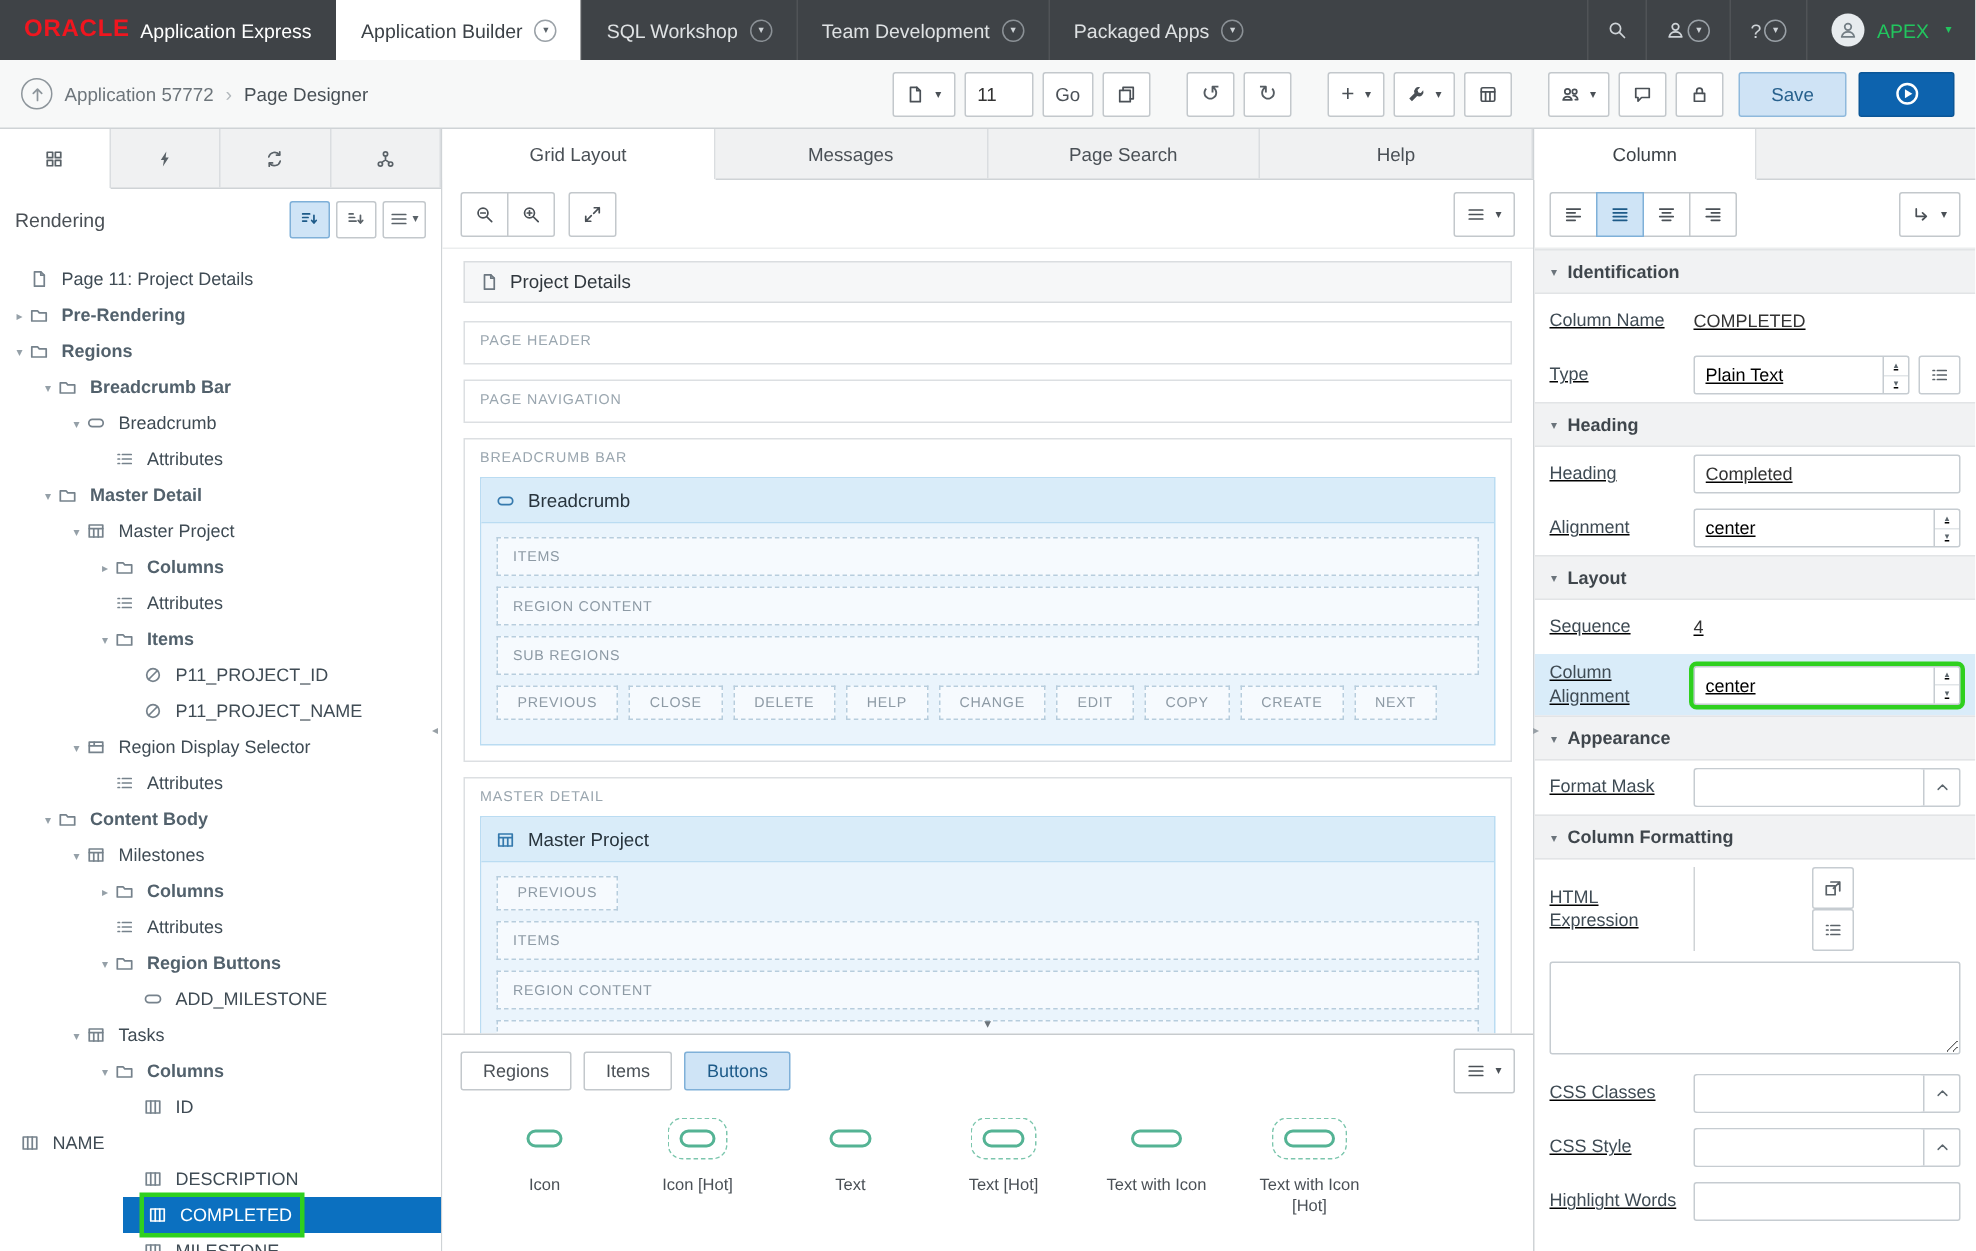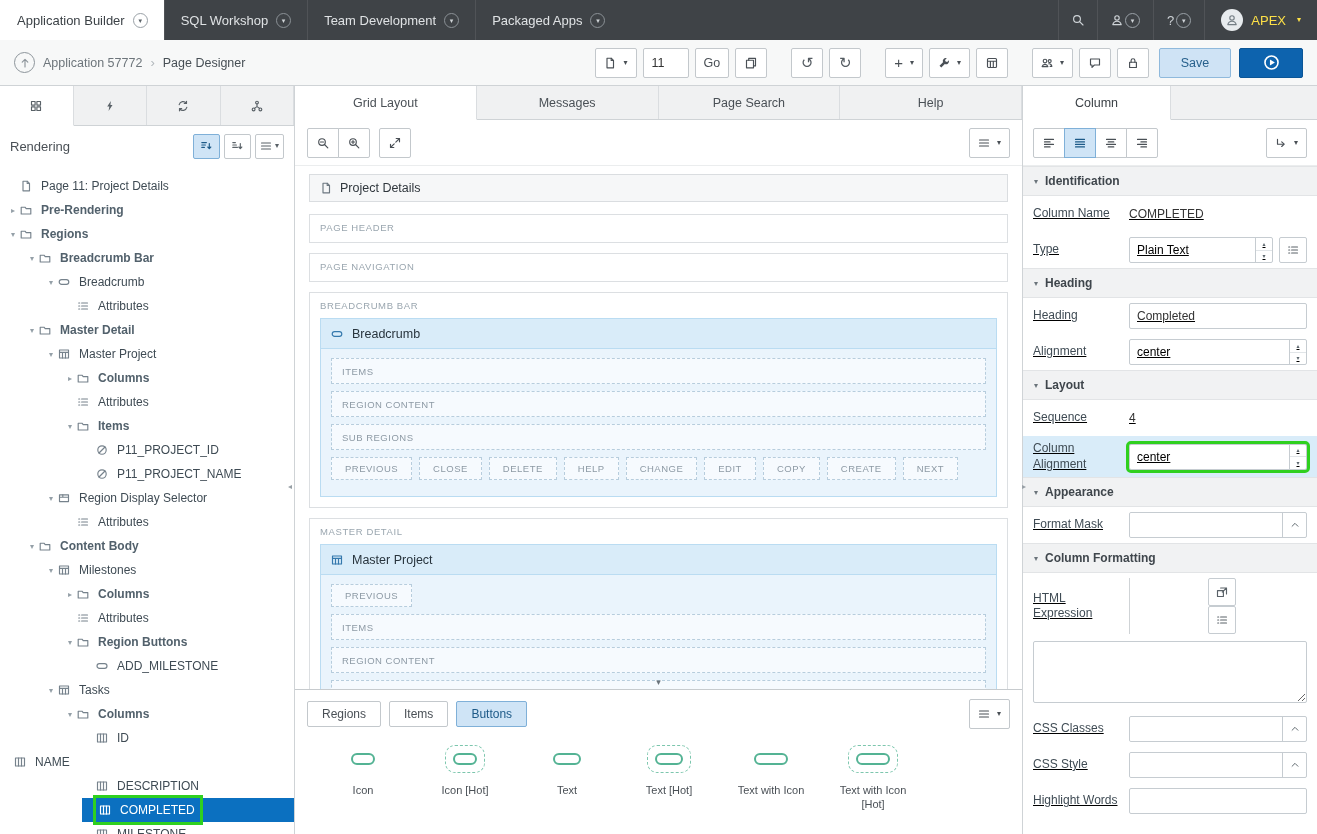--- a/index.html
+++ b/index.html
@@ -19,21 +19,21 @@
     color:#dfe2e4; border-left:1px solid rgba(255,255,255,.09); cursor:default; }
   .hdr-tab .chev-c { border-color:#8b9196; color:#cfd4d7; }
   .hdr-tab.active { background:#fff; color:#3c4247; }
   .hdr-tab.active .chev-c { border-color:#9aa1a7; color:#5a6268; }
   .chev-c { width:15px; height:15px; border-radius:50%; border:1px solid #9aa1a7;
     display:inline-flex; align-items:center; justify-content:center; font-size:7px; line-height:1; }
   .hdr-right { margin-left:auto; display:flex; align-items:stretch; }
   .h-ic { display:flex; align-items:center; gap:2px; padding:0 13px; color:#cfd4d8;
     border-left:1px solid rgba(255,255,255,.09); }
   .qmark { font-size:13px; }
-  .h-acct { display:flex; align-items:center; gap:8px; padding:0 16px; color:#fde047;
+  .h-acct { display:flex; align-items:center; gap:8px; padding:0 16px; color:#22c55e;
     font-size:13px; border-left:1px solid rgba(255,255,255,.09); }
   .avatar { width:22px; height:22px; border-radius:50%; background:#e7ebee; color:#737d84;
     display:flex; align-items:center; justify-content:center; }
 
   
   .tb { flex:0 0 46px; background:#f7f8f8; border-bottom:1px solid #cfd3d6;
     display:flex; align-items:center; padding:0 14px; }
   .tb-bc { display:flex; align-items:center; gap:8px; }
   .upcirc { width:21px; height:21px; border-radius:50%; border:1.5px solid #8d959b;
     color:#8d959b; display:inline-flex; align-items:center; justify-content:center; }
@@ -177,20 +177,24 @@
   .ptextarea { width:100%; height:62px; border:1px solid #c6ccd1; border-radius:2px;
     resize:both; font-family:inherit; font-size:12px; padding:4px 6px; }
   .annot { outline:3px solid #2fd01f; }
 </style>
 </head>
 <body>
 
 <div class="app">
 
   <header class="hdr">
+    <div class="brand">
+      <span class="br-oracle">ORACLE</span>
+      <span class="br-suffix">Application Express</span>
+    </div>
     <nav class="hdr-tabs">
         <div class="hdr-tab active">
           <span>Application Builder</span>
           <span class="chev-c">▾</span>
         </div>
         <div class="hdr-tab">
           <span>SQL Workshop</span>
           <span class="chev-c">▾</span>
         </div>
         <div class="hdr-tab">

